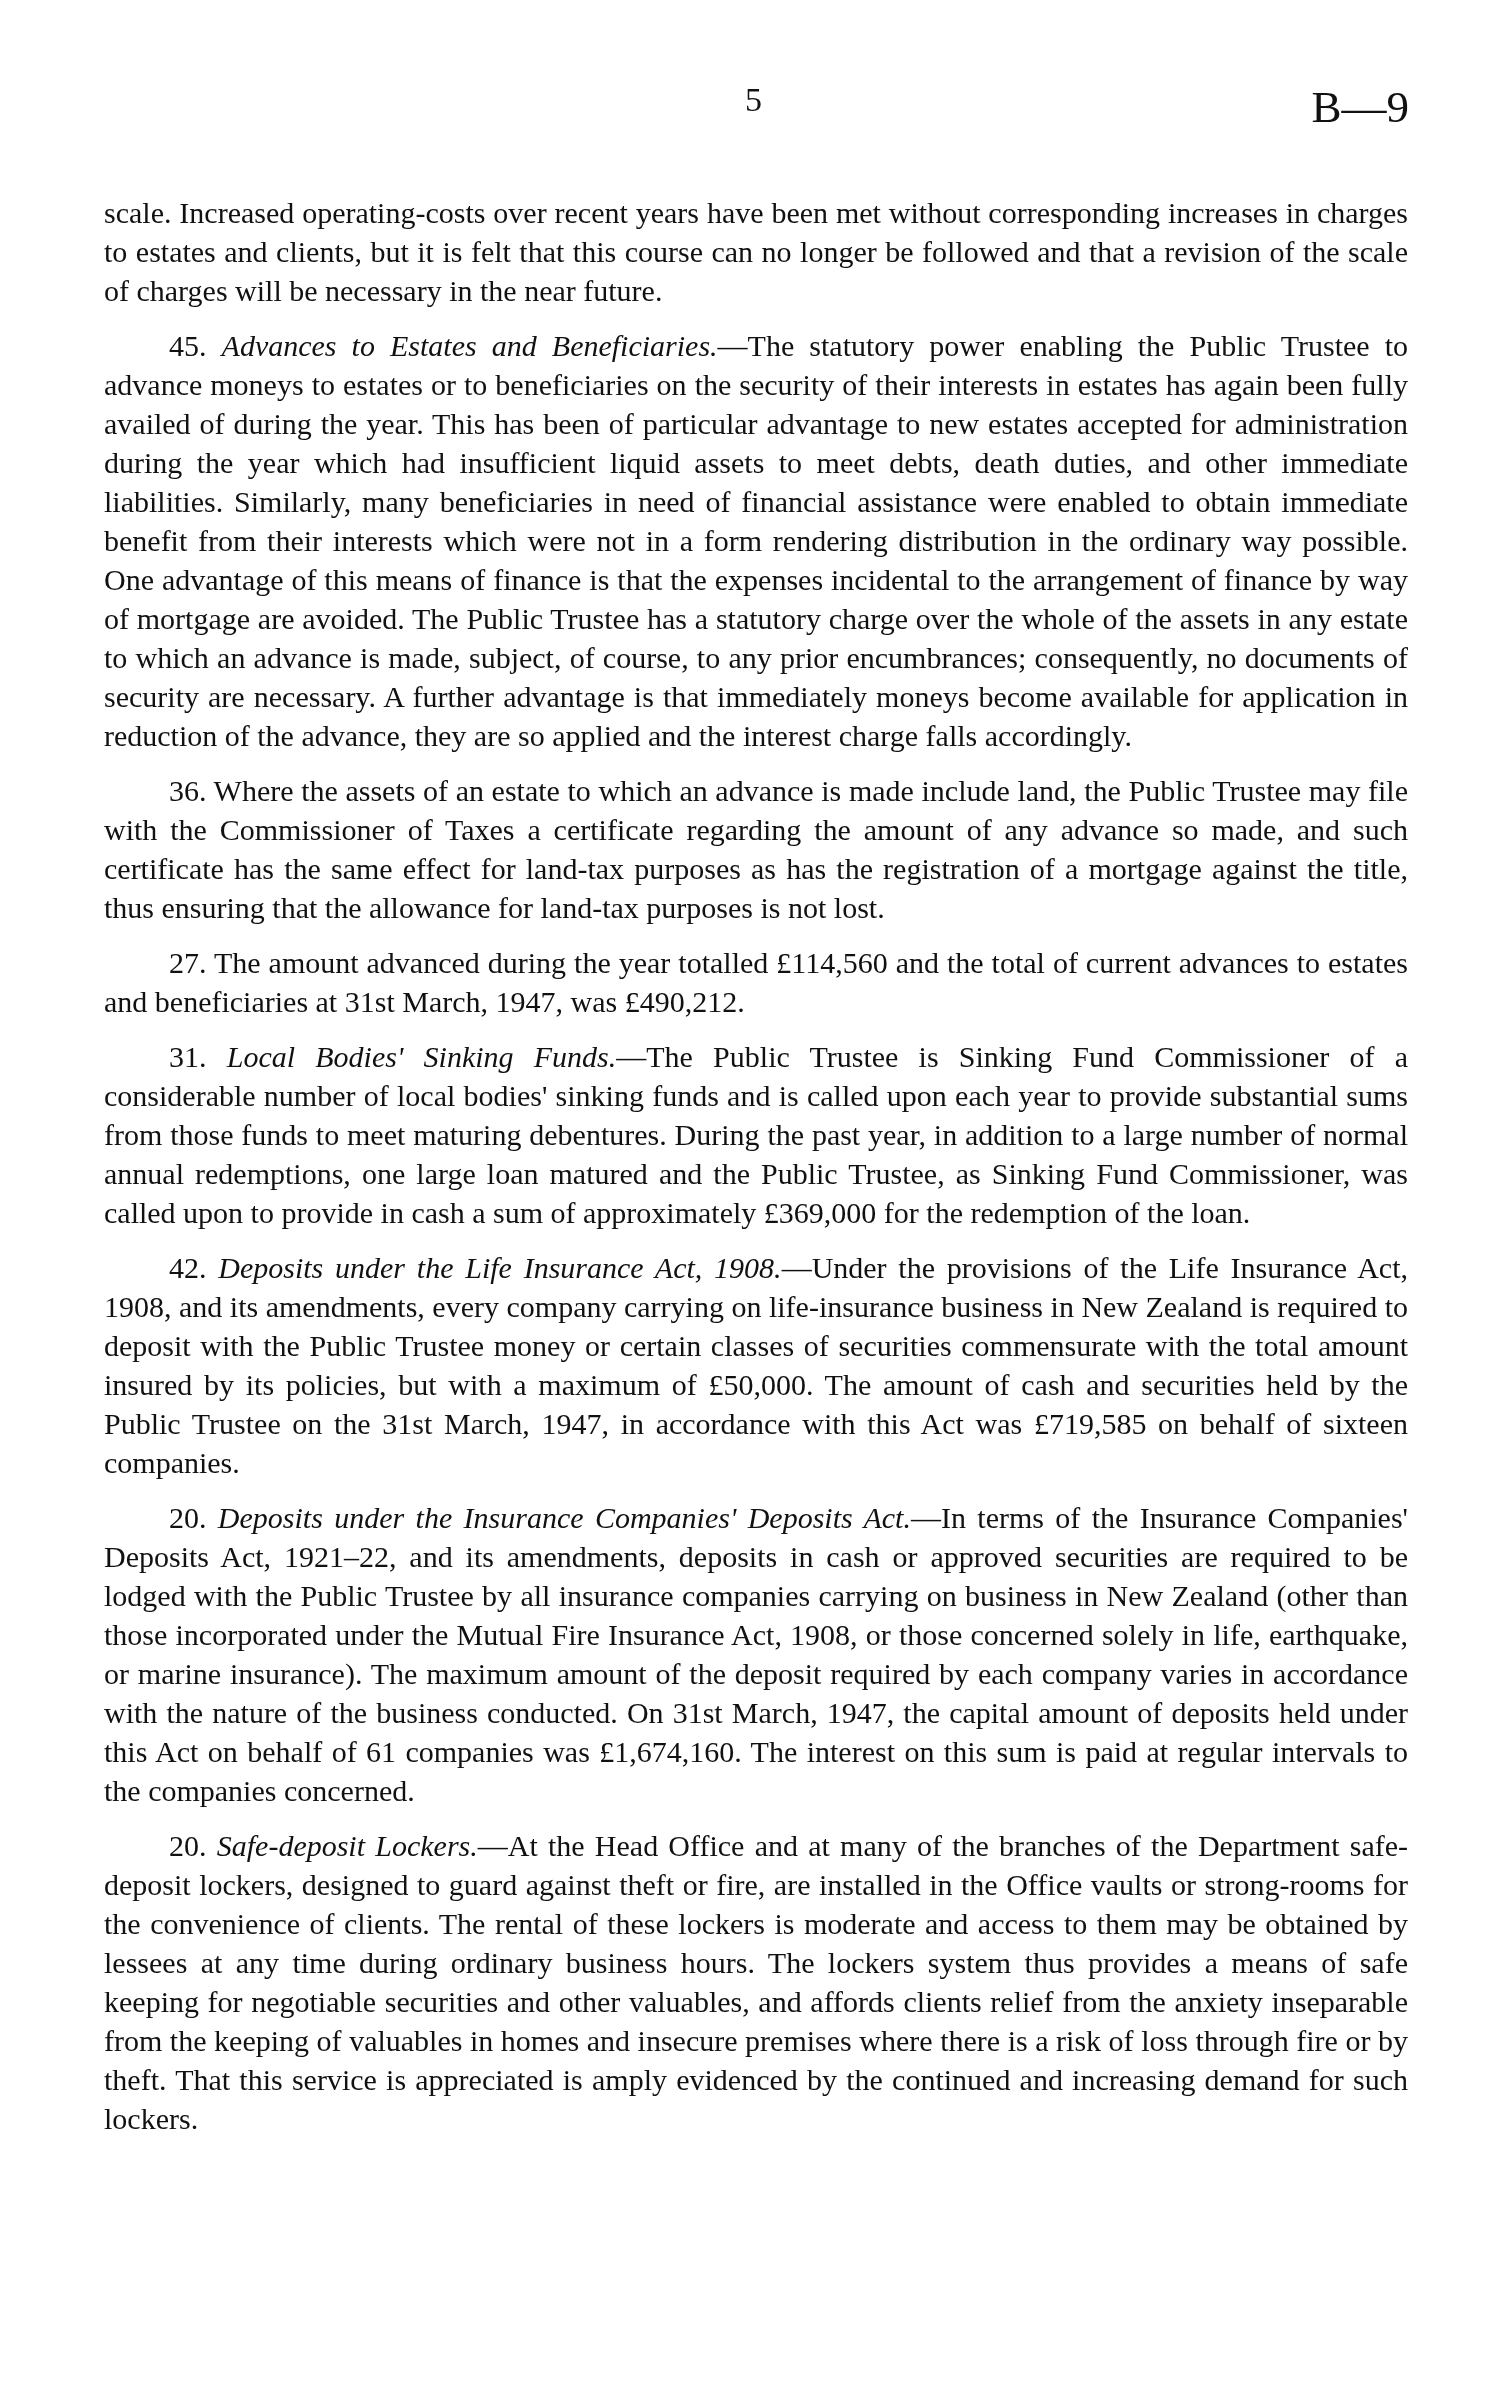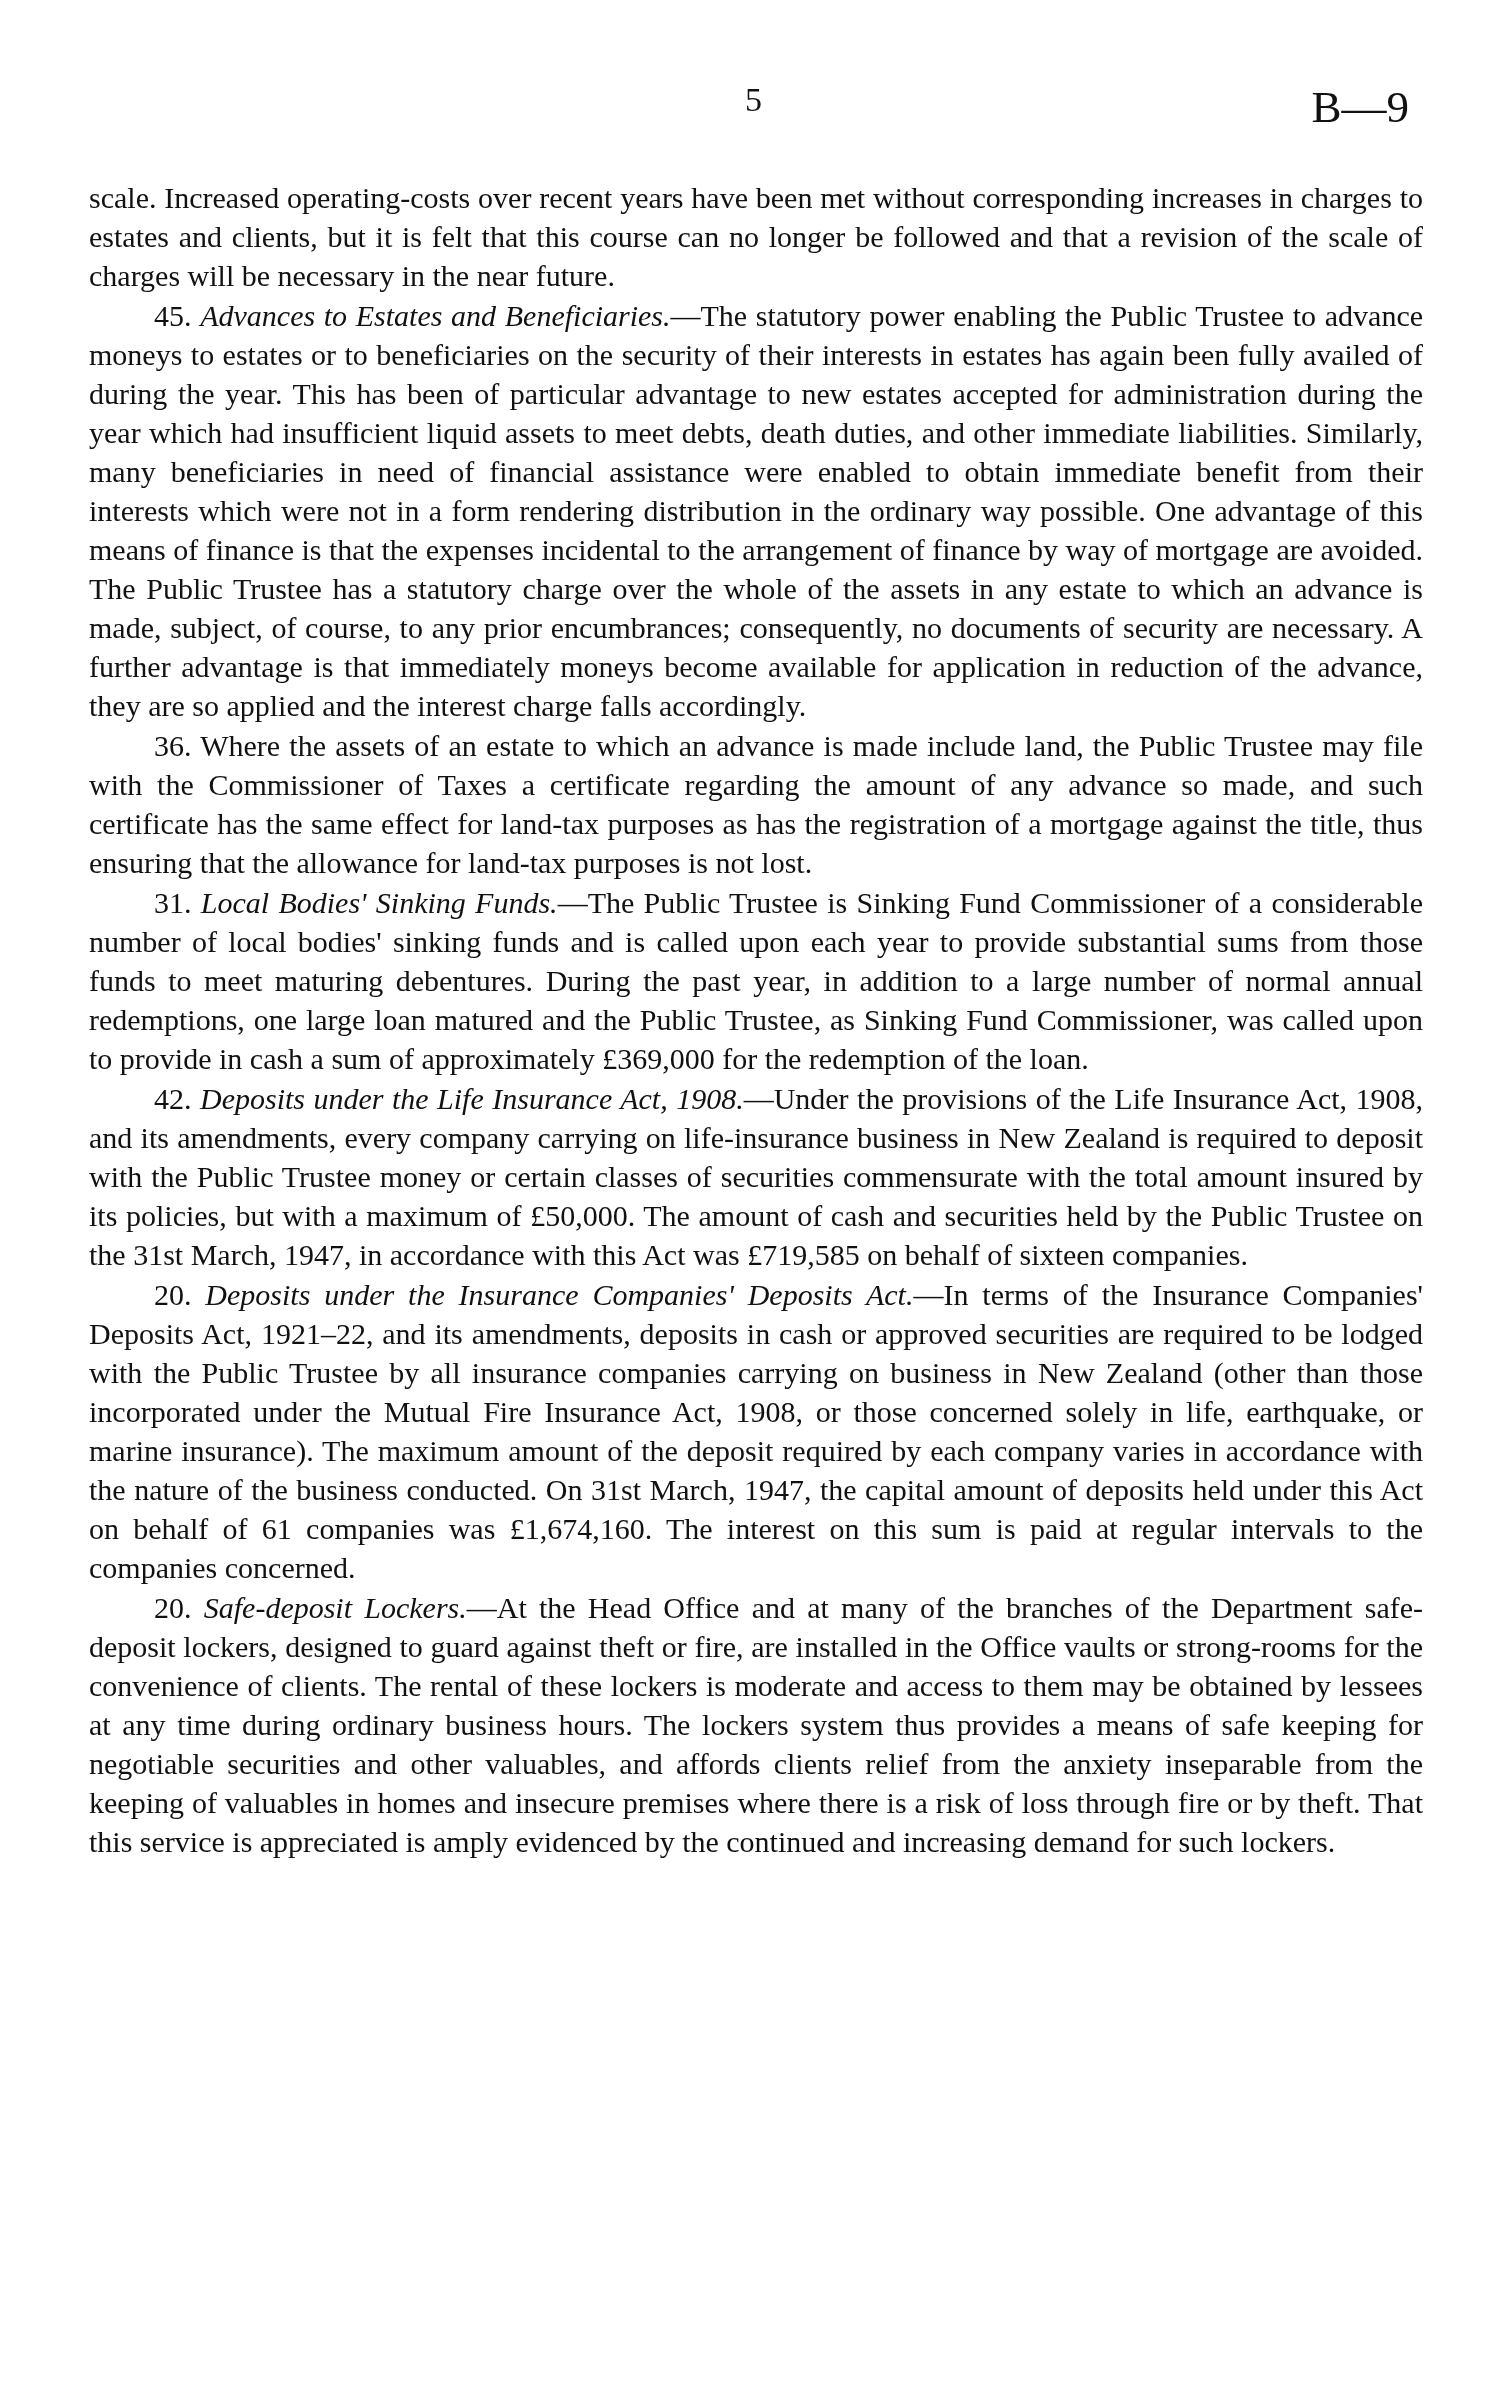--- a/index.html
+++ b/index.html
@@ -16,21 +16,21 @@
     position: absolute; left: 0; right: 0; text-align: center;
     font-size: 34px; top: 0;
   }
   .doc-ref {
     position: absolute; right: 10px; top: 0; font-size: 45px;
   }
   .body {
     position: absolute; top: 177px; left: 88px; width: 1336px;
     font-size: 30px; line-height: 39px; text-align: justify;
   }
-  .body p { margin: 1px; }
+  .body p { margin: 16px; }
   .body p.indent { text-indent: 65px; }
   .body em { }
 </style>
 </head>
 <body>
 
 <div class="page">
   <div class="header">
     <div class="page-number">5</div>
     <div class="doc-ref">B—9</div>
@@ -42,20 +42,24 @@
     </p>
     <p class="indent">
       <span>45.</span>
       <em>Advances to Estates and Beneficiaries.</em><span>—The statutory power enabling the Public Trustee to advance moneys to estates or to beneficiaries on the security of their interests in estates has again been fully availed of during the year. This has been of particular advantage to new estates accepted for administration during the year which had insufficient liquid assets to meet debts, death duties, and other immediate liabilities. Similarly, many beneficiaries in need of financial assistance were enabled to obtain immediate benefit from their interests which were not in a form rendering distribution in the ordinary way possible. One advantage of this means of finance is that the expenses incidental to the arrangement of finance by way of mortgage are avoided. The Public Trustee has a statutory charge over the whole of the assets in any estate to which an advance is made, subject, of course, to any prior encumbrances; consequently, no documents of security are necessary. A further advantage is that immediately moneys become available for application in reduction of the advance, they are so applied and the interest charge falls accordingly.</span>
     </p>
     <p class="indent">
       <span>36.</span>
       <span>Where the assets of an estate to which an advance is made include land, the Public Trustee may file with the Commissioner of Taxes a certificate regarding the amount of any advance so made, and such certificate has the same effect for land-tax purposes as has the registration of a mortgage against the title, thus ensuring that the allowance for land-tax purposes is not lost.</span>
     </p>
     <p class="indent">
+      <span>27.</span>
+      <span>The amount advanced during the year totalled £114,560 and the total of current advances to estates and beneficiaries at 31st March, 1947, was £490,212.</span>
+    </p>
+    <p class="indent">
       <span>31.</span>
       <em>Local Bodies' Sinking Funds.</em><span>—The Public Trustee is Sinking Fund Commissioner of a considerable number of local bodies' sinking funds and is called upon each year to provide substantial sums from those funds to meet maturing debentures. During the past year, in addition to a large number of normal annual redemptions, one large loan matured and the Public Trustee, as Sinking Fund Commissioner, was called upon to provide in cash a sum of approximately £369,000 for the redemption of the loan.</span>
     </p>
     <p class="indent">
       <span>42.</span>
       <em>Deposits under the Life Insurance Act, 1908.</em><span>—Under the provisions of the Life Insurance Act, 1908, and its amendments, every company carrying on life-insurance business in New Zealand is required to deposit with the Public Trustee money or certain classes of securities commensurate with the total amount insured by its policies, but with a maximum of £50,000. The amount of cash and securities held by the Public Trustee on the 31st March, 1947, in accordance with this Act was £719,585 on behalf of sixteen companies.</span>
     </p>
     <p class="indent">
       <span>20.</span>
       <em>Deposits under the Insurance Companies' Deposits Act.</em><span>—In terms of the Insurance Companies' Deposits Act, 1921–22, and its amendments, deposits in cash or approved securities are required to be lodged with the Public Trustee by all insurance companies carrying on business in New Zealand (other than those incorporated under the Mutual Fire Insurance Act, 1908, or those concerned solely in life, earthquake, or marine insurance). The maximum amount of the deposit required by each company varies in accordance with the nature of the business conducted. On 31st March, 1947, the capital amount of deposits held under this Act on behalf of 61 companies was £1,674,160. The interest on this sum is paid at regular intervals to the companies concerned.</span>

